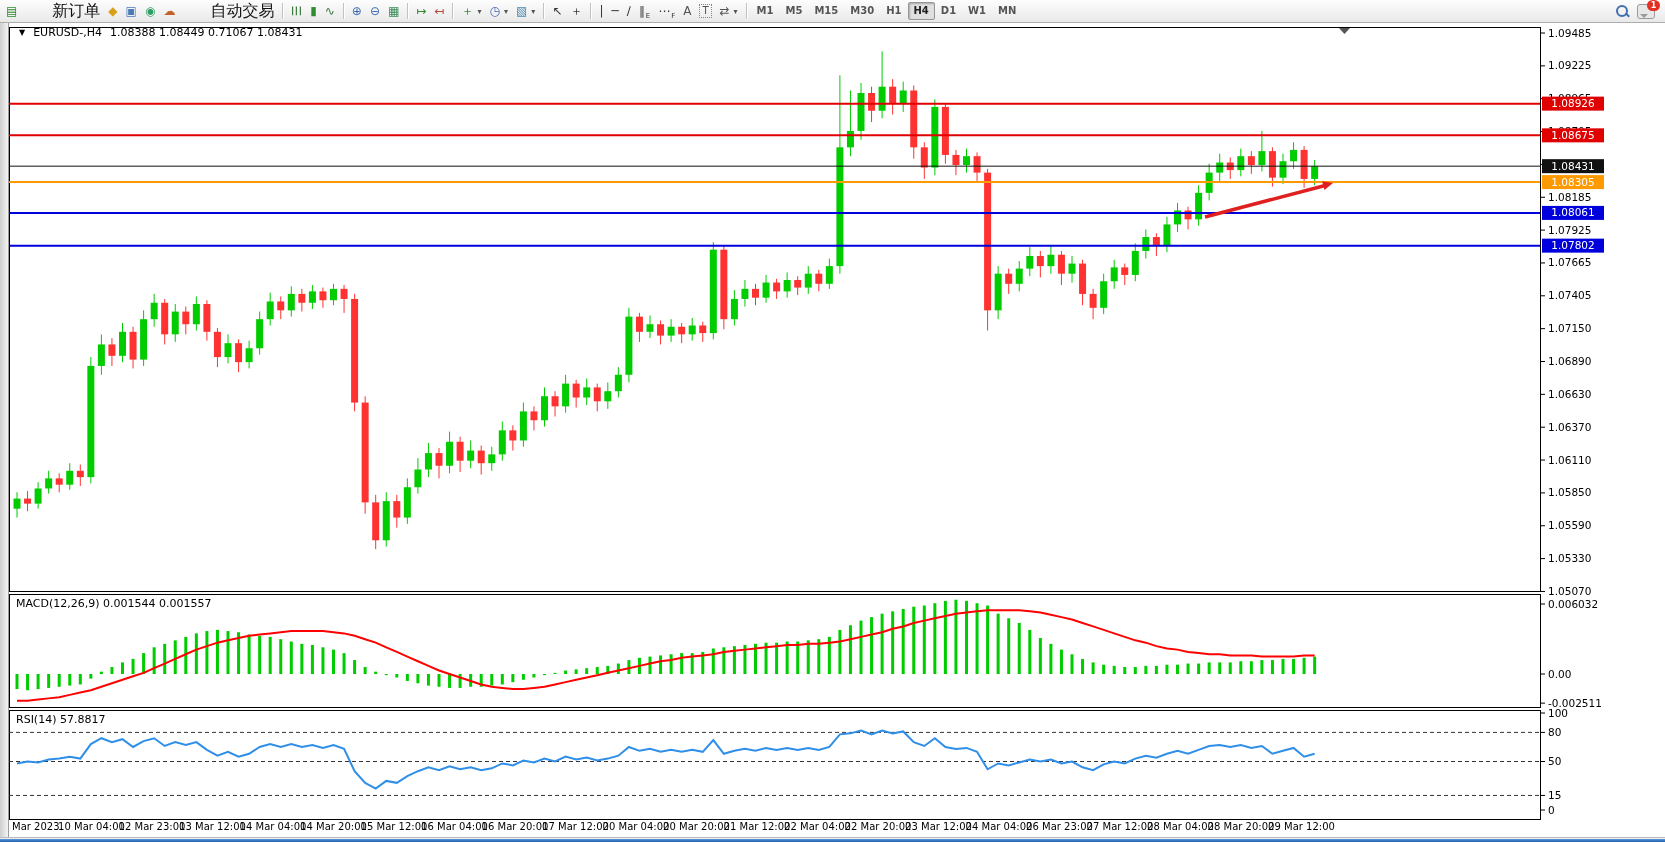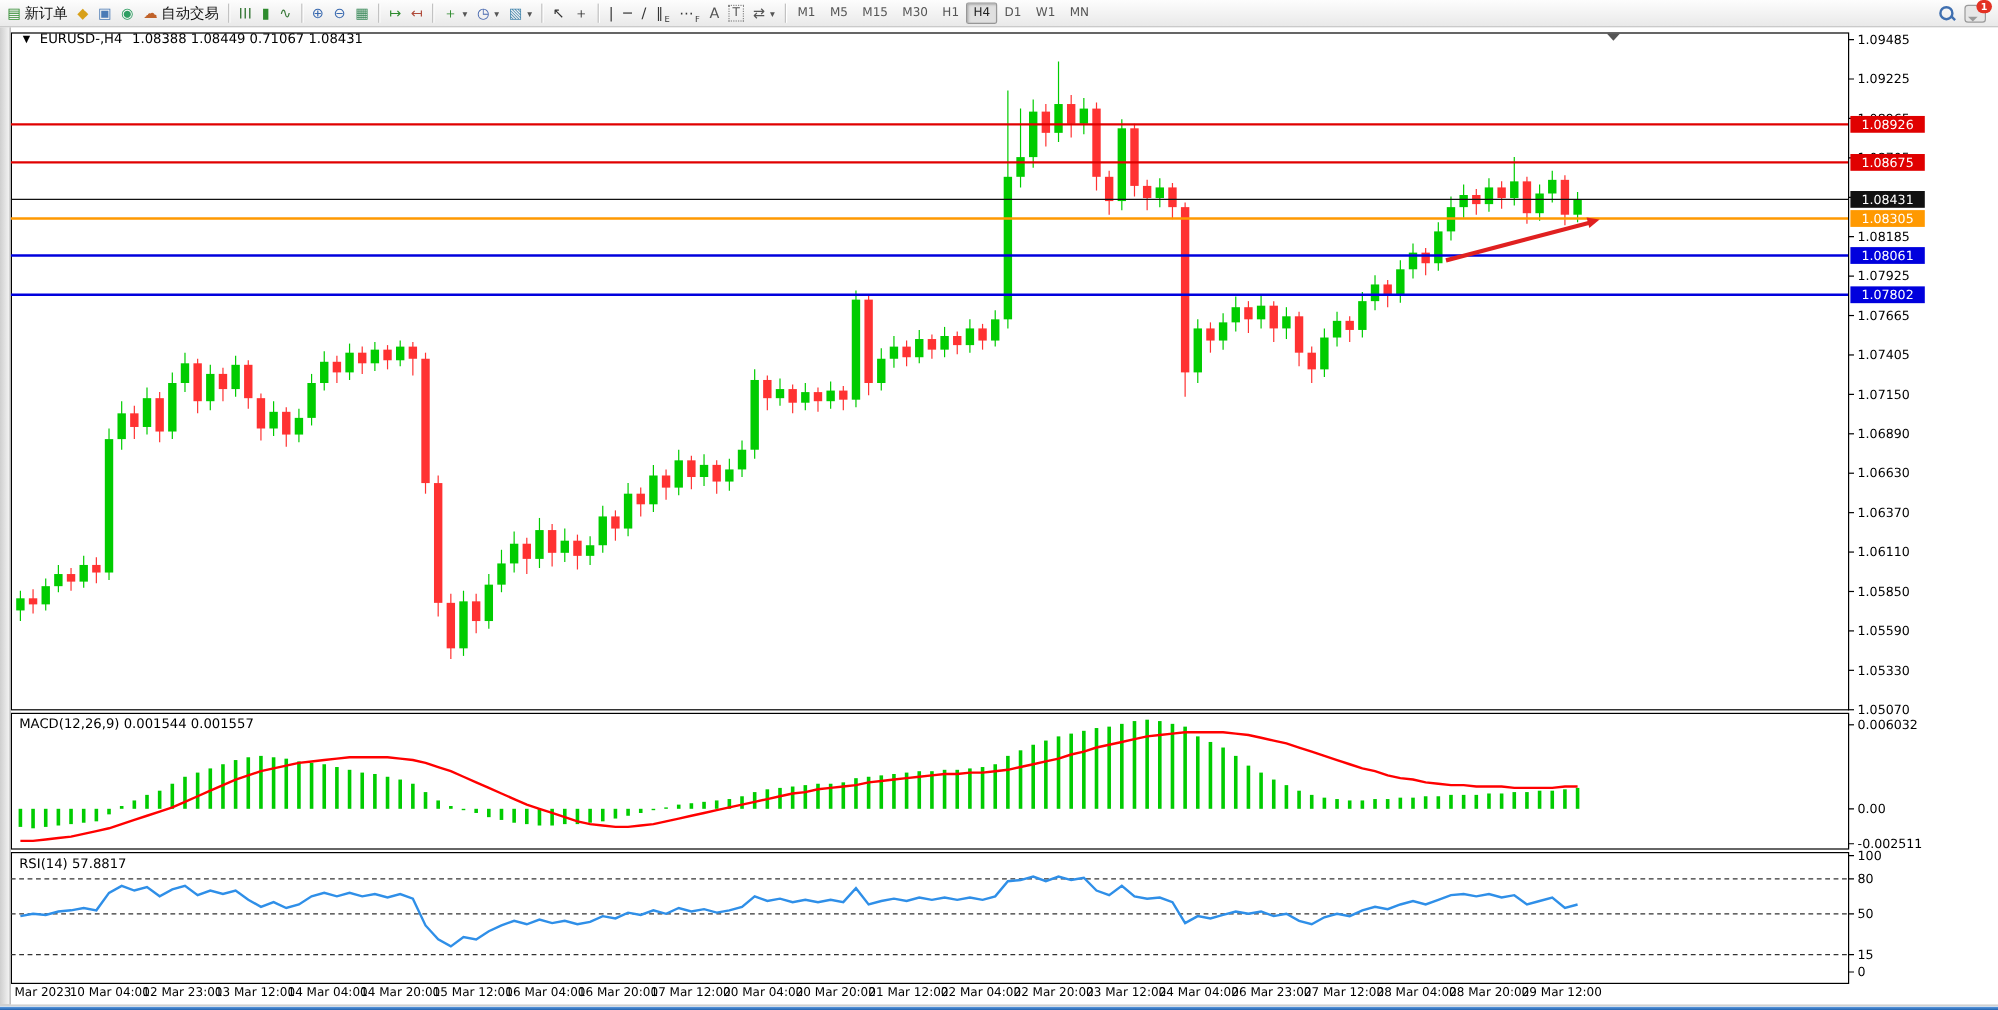--- a/index.html
+++ b/index.html
@@ -7,24 +7,24 @@
   .app{width:1665px;height:842px;display:flex;flex-direction:column;}
   
   .toolbar{height:22px;flex:0 0 22px;display:flex;align-items:center;background:linear-gradient(#fdfdfd,#e9e9e9);
     border-bottom:1px solid #adadad;padding:0 4px 0 2px;font-size:12px;white-space:nowrap;}
   .tb-btn{height:18px;display:inline-flex;align-items:center;gap:3px;padding:0 3px;border:1px solid transparent;
     border-radius:2px;color:#222;cursor:default;}
   .tb-btn .g{font-size:12px;line-height:18px;display:inline-block;}
   .tb-btn .g.rot{transform:rotate(90deg);}
   .tb-btn .sub{font-size:7px;align-self:flex-end;margin-left:-2px;color:#333;}
   .tb-btn .dd{font-size:8px;color:#555;margin-left:1px;}
-  .tb-btn .lbl{font-size:12px;color:#111;}
+  .tb-btn .lbl{font-size:16px;color:#111;margin-left:32px;}
   .tb-btn.boxed .g{border:1px dotted #888;padding:0 2px;line-height:12px;font-size:10px;}
   .tb-sep{display:inline-block;width:1px;height:16px;background:#c2c2c2;box-shadow:1px 0 0 #ffffff;margin:0 4px;}
-  .tf{font-size:10px;font-weight:normal;color:#555;padding:0 5px;height:16px;line-height:16px;border:1px solid transparent;border-radius:2px;}
+  .tf{font-size:10px;font-weight:bold;color:#555;padding:0 5px;height:16px;line-height:16px;border:1px solid transparent;border-radius:2px;}
   .tf.active{background:#e0e0e0;border:1px solid #979797;box-shadow:inset 1px 1px 2px rgba(0,0,0,.25);color:#222;}
   .tb-right{margin-left:auto;display:flex;align-items:center;gap:8px;padding-right:6px;}
   .mag{position:relative;width:14px;height:14px;display:inline-block;}
   .mag .lens{position:absolute;left:1px;top:1px;width:8px;height:8px;border:2px solid #3f6fb0;border-radius:50%;}
   .mag .handle{position:absolute;left:10px;top:10px;width:5px;height:2px;background:#3f6fb0;transform:rotate(45deg);}
   .chat{position:relative;width:16px;height:13px;background:#e7e7e7;border:1px solid #9a9a9a;border-radius:3px;}
   .chat .tail{position:absolute;left:2px;bottom:-4px;width:0;height:0;border:4px solid transparent;border-top-color:#9a9a9a;}
   .chat .badge{position:absolute;right:-6px;top:-5px;min-width:11px;height:11px;background:#e33022;color:#fff;
     border-radius:6px;font-size:8px;line-height:11px;text-align:center;padding:0 1px;font-weight:bold;}
   

